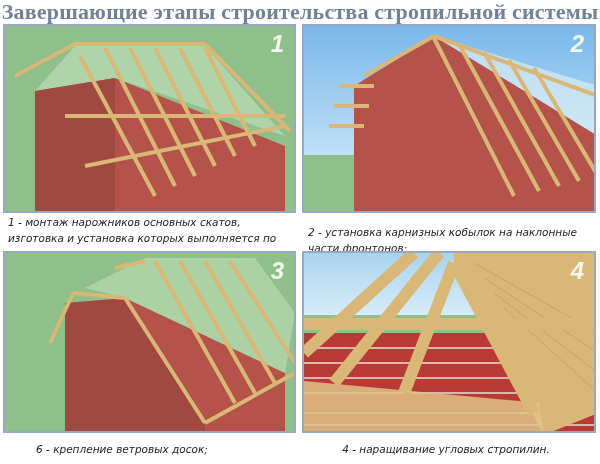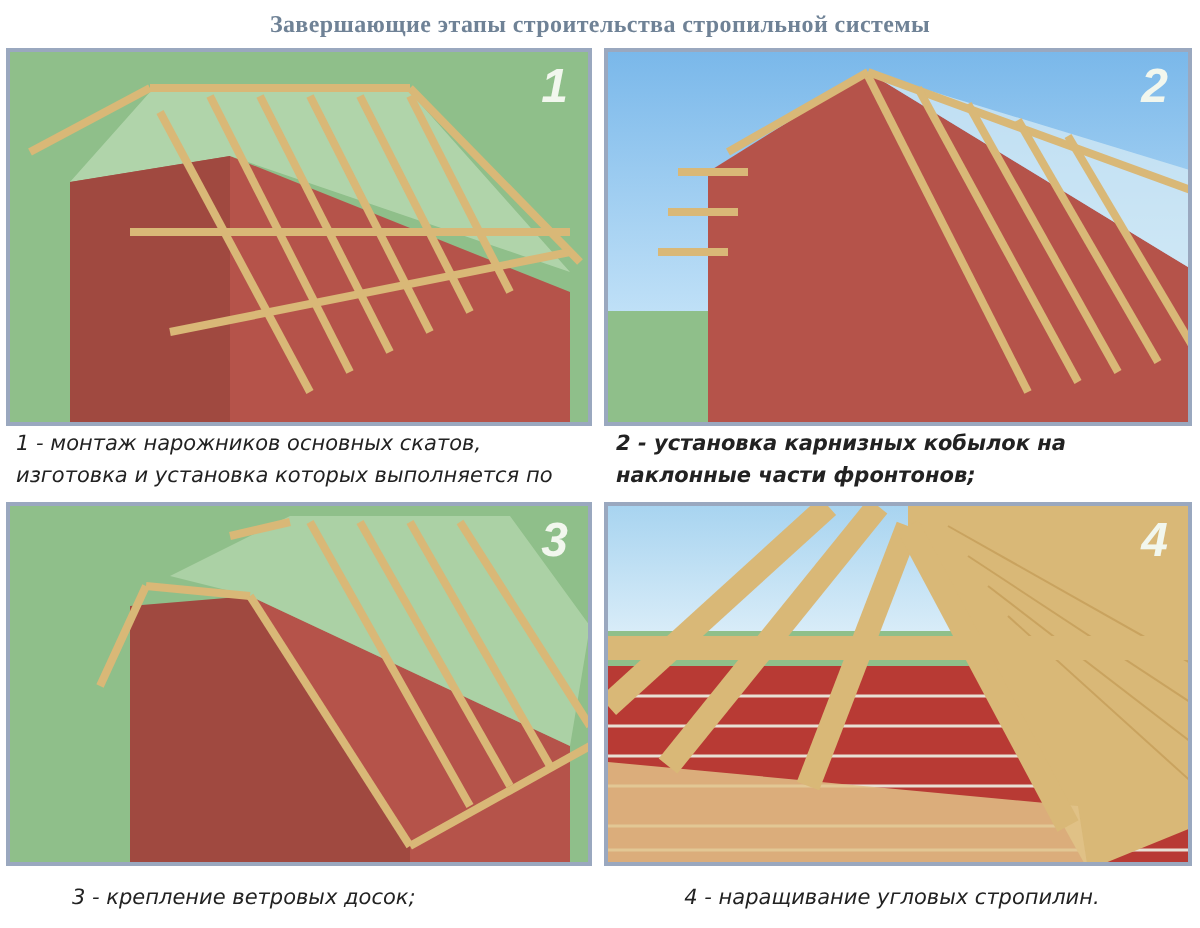--- a/index.html
+++ b/index.html
@@ -1,26 +1,26 @@
 <!DOCTYPE html>
 <html><head>
 <meta charset="utf-8">
 <style>
   html,body{margin:0;padding:0;}
   body{width:600px;height:464px;background:#ffffff;position:relative;overflow:hidden;font-family:"Liberation Sans",sans-serif;}
-  .title{position:absolute;left:0;top:0;width:600px;height:24px;text-align:center;font-family:"Liberation Serif",serif;font-weight:bold;font-size:12px;color:#6f8296;line-height:24px;letter-spacing:0.2px;}
+  .title{position:absolute;left:0;top:0;width:600px;height:24px;text-align:center;font-family:"Liberation Serif",serif;font-weight:bold;font-size:22px;color:#6f8296;line-height:24px;letter-spacing:0.2px;}
   .panel{position:absolute;overflow:hidden;border:2px solid #9aa8bf;box-sizing:border-box;}
   .p1{left:3px;top:24px;width:293px;height:189px;background:#8fbf8a;}
   .p2{left:302px;top:24px;width:294px;height:189px;background:linear-gradient(#7ab8ea,#bfe0f7 70%,#8fbf8a 70%);}
   .p3{left:3px;top:251px;width:293px;height:182px;background:#8fbf8a;}
   .p4{left:302px;top:251px;width:294px;height:182px;background:linear-gradient(#a8d4f0,#d8ecf8 35%,#8fbf8a 35%);}
   .num{position:absolute;top:4px;right:10px;font-family:"Liberation Sans",sans-serif;font-weight:bold;font-style:italic;font-size:24px;color:#f2f7ee;}
   .caption{position:absolute;font-family:"DejaVu Sans",sans-serif;font-style:italic;font-size:10.5px;color:#222;line-height:16px;}
   .c1{left:8px;top:214px;width:290px;}
-  .c2{left:308px;top:214px;width:290px;font-weight:bold;}
+  .c2{left:308px;top:224px;width:290px;}
   .c3{left:36px;top:441px;width:260px;}
   .c4{left:296px;top:441px;width:300px;text-align:center;}
   svg{position:absolute;left:0;top:0;}
 </style>
 </head>
 <body>
 
 <div class="title">Завершающие этапы строительства стропильной системы</div>
 
 <div class="panel p1">
@@ -79,21 +79,21 @@
       <line x1="200" y1="170" x2="290" y2="120"></line>
       <line x1="150" y1="8" x2="230" y2="150"></line>
       <line x1="175" y1="8" x2="250" y2="140"></line>
       <line x1="200" y1="8" x2="270" y2="130"></line>
       <line x1="225" y1="8" x2="290" y2="110"></line>
       <line x1="110" y1="15" x2="140" y2="8"></line>
     </g>
   </svg>
   <div class="num">3</div>
 </div>
-<div class="caption c3">3 - крепление ветровых досок;</div>
+<div class="caption c3">6 - крепление ветровых досок;</div>
 
 <div class="panel p4">
   <svg width="294" height="182">
     <polygon points="0,80 294,80 294,182 0,182" fill="#b83a34"></polygon>
     <g stroke="#e8e0d4" stroke-width="1.5">
       <line x1="0" y1="95" x2="294" y2="95"></line>
       <line x1="0" y1="110" x2="294" y2="110"></line>
       <line x1="0" y1="125" x2="294" y2="125"></line>
       <line x1="0" y1="140" x2="294" y2="140"></line>
       <line x1="0" y1="160" x2="294" y2="160"></line>

